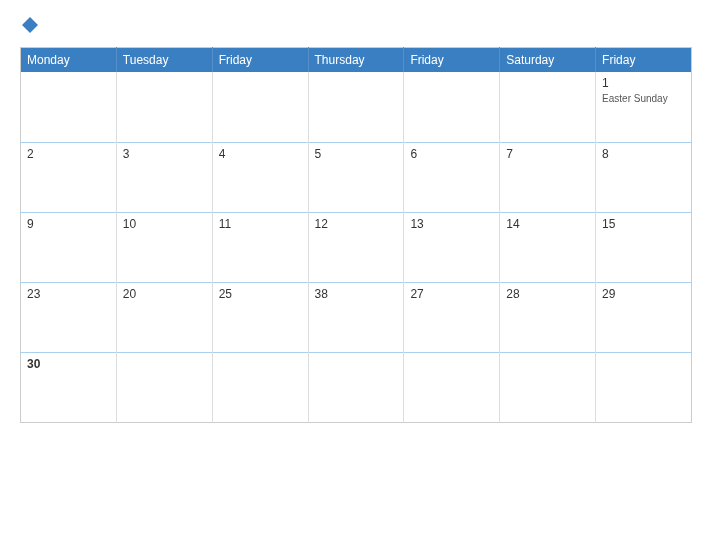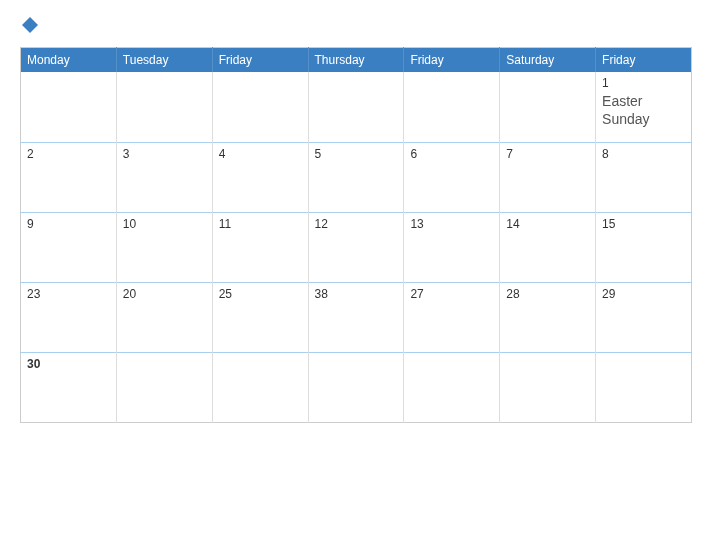--- a/index.html
+++ b/index.html
@@ -92,21 +92,21 @@
     .calendar tbody tr:last-child {
       border-bottom: none;
     }
     .day-number {
       font-size: 12px;
       color: #333;
       display: block;
       margin-bottom: 2px;
     }
     .day-event {
-      font-size: 14px;
+      font-size: 10px;
       color: #555;
       line-height: 1.3;
     }
     .empty-cell {
       background: #f9f9f9;
     }
     .last-row td {
       height: 55px;
       font-weight: bold;
     }

